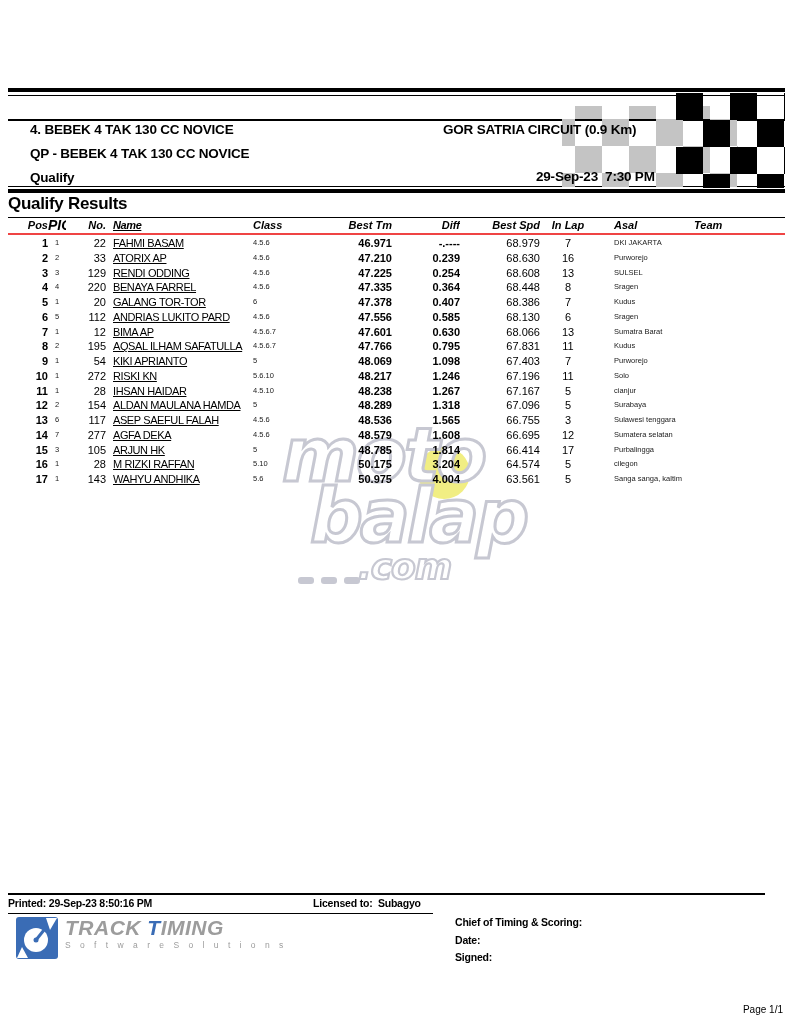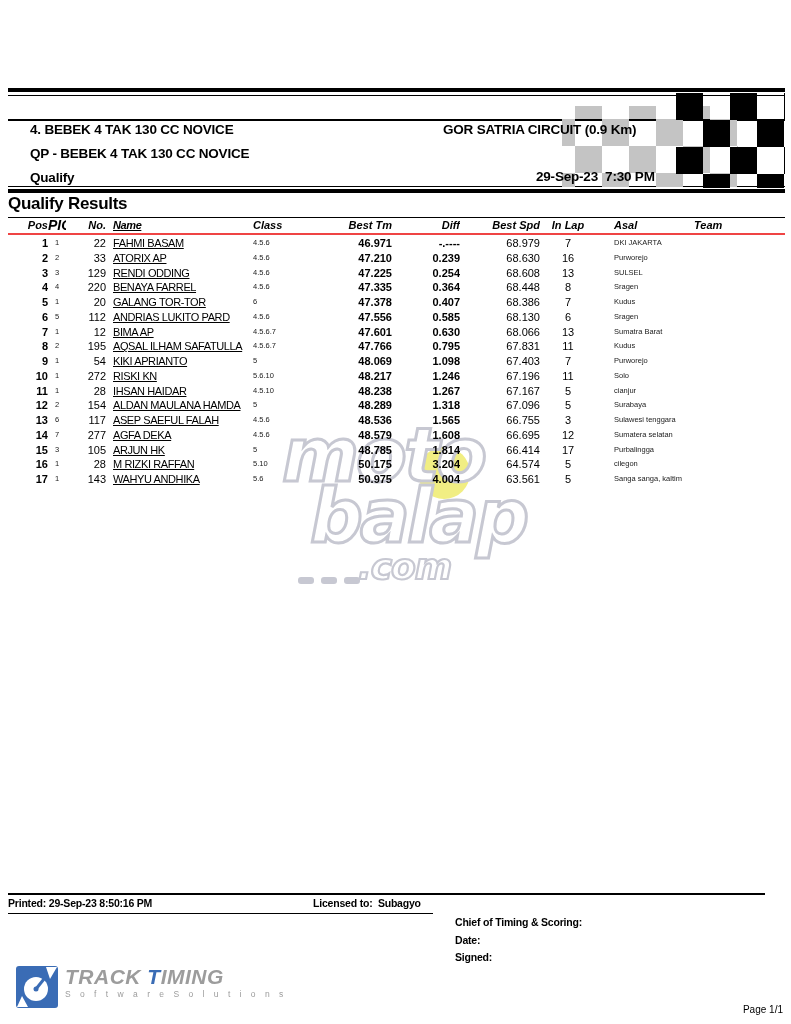--- a/index.html
+++ b/index.html
@@ -42,21 +42,21 @@
   .wm-line{color:#fff;-webkit-text-stroke:3px #c7c8d2;letter-spacing:-3px;line-height:0.82;
            font-family:"DejaVu Sans",sans-serif;}
   .wm-1{font-size:74px;margin-left:12px;}
   .wm-2{font-size:74px;margin-left:40px;}
   .wm-3{font-size:36px;-webkit-text-stroke:2.2px #c7c8d2;margin-left:88px;margin-top:6px;letter-spacing:-1px;}
   .wm-dot{position:absolute;left:148px;top:22px;width:52px;height:52px;border-radius:50%;z-index:-1;}
   .wm-dashes{position:absolute;left:28px;top:152px;display:flex;gap:7px;}
   .wm-dash{width:16px;height:7px;border-radius:3px;background:#c7c8d2;}
   
   .f-bold{position:absolute;font-weight:bold;font-size:10.5px;letter-spacing:-0.2px;z-index:2;}
-  .logo-wrap{position:absolute;left:16px;top:966px;display:flex;align-items:flex-start;z-index:2;justify-content:flex-end;}
+  .logo-wrap{position:absolute;left:16px;top:917px;display:flex;align-items:flex-start;z-index:2;justify-content:flex-end;}
   .logo-text{margin-left:7px;}
   .logo-title{font-size:21px;font-weight:bold;font-style:italic;color:#9c9c9c;letter-spacing:0.5px;line-height:22px;}
   .logo-title .t2{display:inline-block;}
   .logo-title .t2::first-letter{color:#3a6cb5;}
   .logo-sub{font-size:8.5px;color:#9c9c9c;letter-spacing:3.5px;margin-top:1px;}
   .center-block{position:absolute;left:296px;top:1006px;width:160px;text-align:left;z-index:2;margin-top:28px;}
   .center-block div{font-weight:bold;font-size:11px;line-height:18px;}
   .page-num{position:absolute;right:8px;top:1004px;font-size:10px;z-index:2;}
 </style>
 </head>

